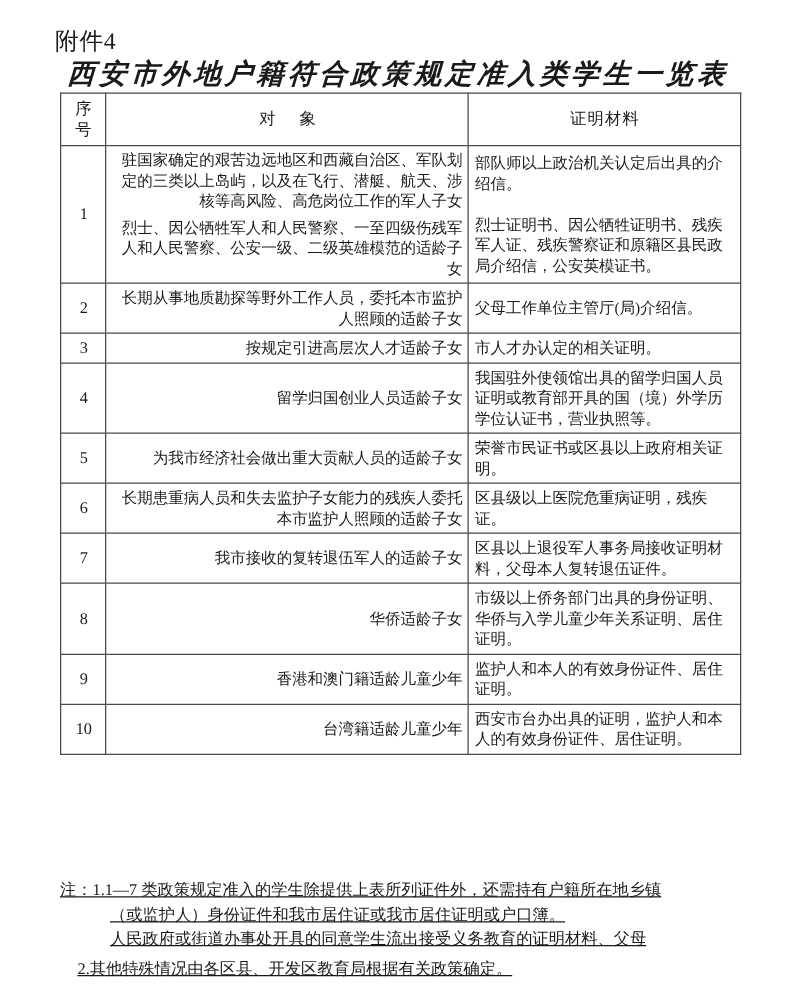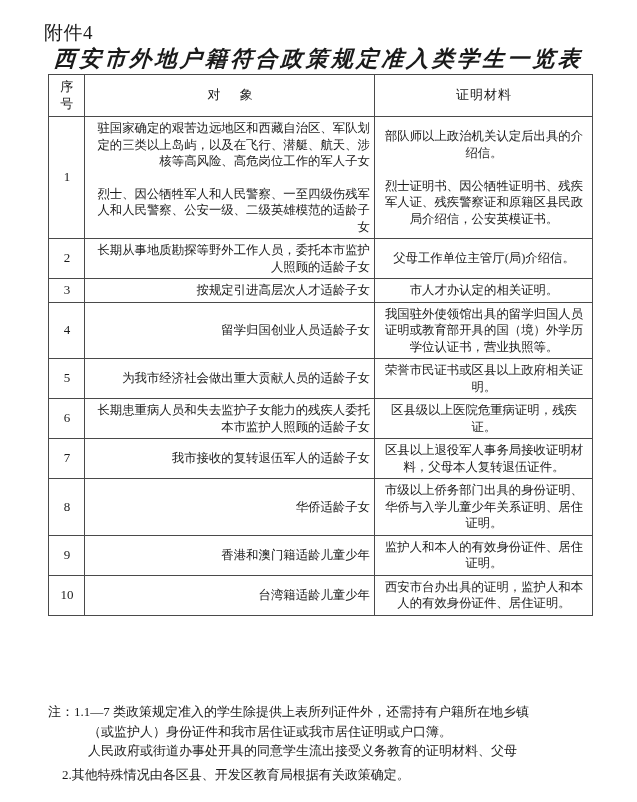--- a/index.html
+++ b/index.html
@@ -80,36 +80,37 @@
   col.c-doc { width: 218px; }
   .c-num {
     text-align: center;
     font-family: "Liberation Serif", "DejaVu Serif", serif;
     font-size: 13px;
   }
   .hdr-no   { letter-spacing: 0.5px; }
   .hdr-obj  { letter-spacing: 8px; text-indent: 8px; margin-left: 35px; }
   .hdr-doc  { letter-spacing: 1px; }
   .cell-obj { text-align: right; }
-  .cell-doc { text-align: center; }
+  .cell-doc { text-align: left; }
   .obj-block { display: block; }
-  .obj-block + .obj-block { margin-top: 16px; }
+  .obj-block + .obj-block { margin-top: 4px; }
   .doc-block { display: block; }
   .doc-spacer { display: block; height: 16.5px; }
   
   .notes {
     position: absolute;
     left: 48px;
     top: 702px;
     width: 560px;
     font-size: 13px;
     line-height: 19.5px;
   }
   .note-line {
     white-space: nowrap;
+    text-decoration: underline;
   }
   .note-1a { text-indent: 0; }
   .note-cont { padding-left: 40px; }
   .note-2 { margin-top: 4px; padding-left: 14px; }
 </style>
 </head>
 <body>
 
 <div class="page">
 

